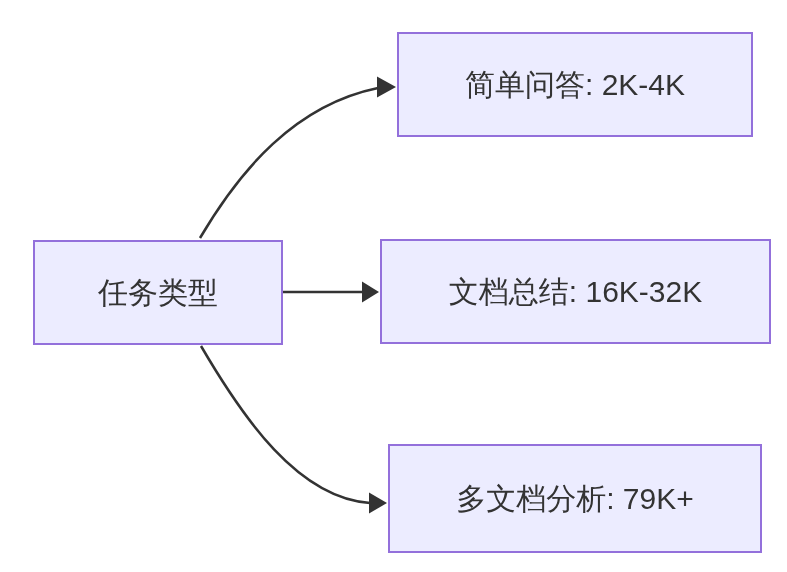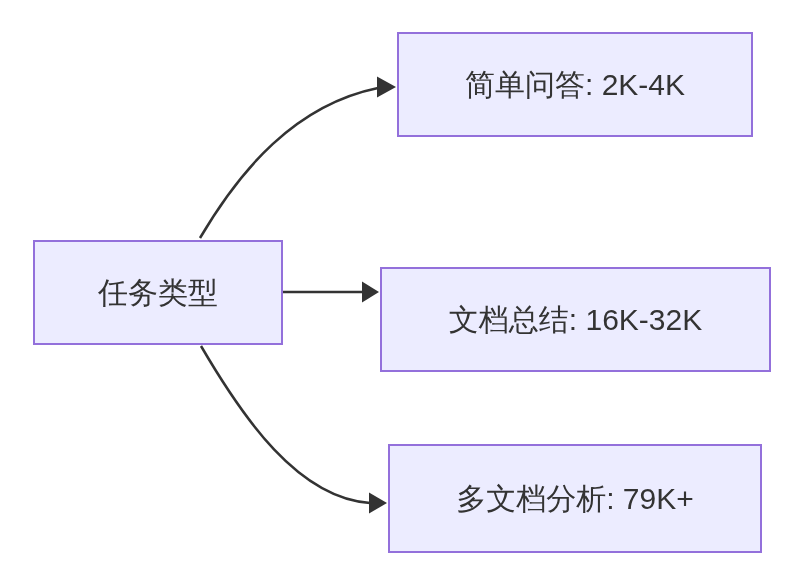--- a/index.html
+++ b/index.html
@@ -32,21 +32,21 @@
     font-size: 30px;
     line-height: 1.2;
     display: flex;
     align-items: center;
     justify-content: center;
     text-align: center;
     white-space: nowrap;
   }
   .node-root     { left: 33px;  top: 240px; width: 250px; height: 105px; }
   .node-branch-0 { left: 397px; top: 32px;  width: 356px; height: 105px; }
-  .node-branch-1 { left: 380px; top: 239px; width: 391px; height: 105px; margin-top: 28px; }
+  .node-branch-1 { left: 380px; top: 239px; width: 391px; height: 105px; }
   .node-branch-2 { left: 388px; top: 444px; width: 374px; height: 109px; }
   .edge-path {
     fill: none;
     stroke: #333333;
     stroke-width: 2.5px;
   }
   .arrowhead {
     fill: #333333;
     stroke: none;
   }

